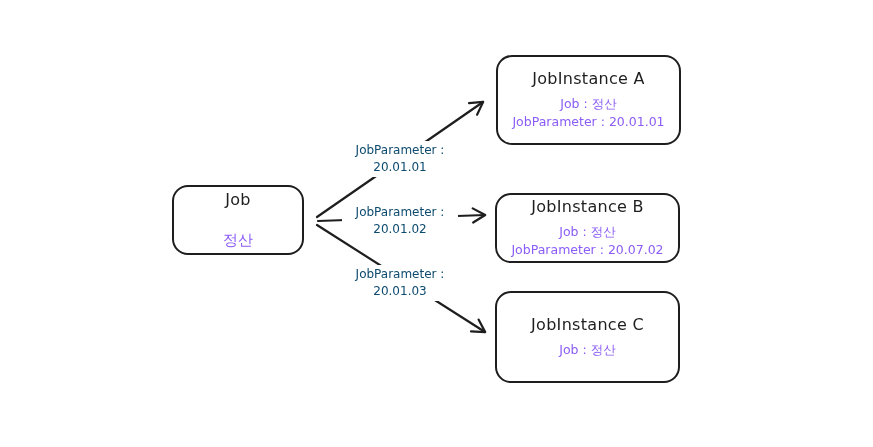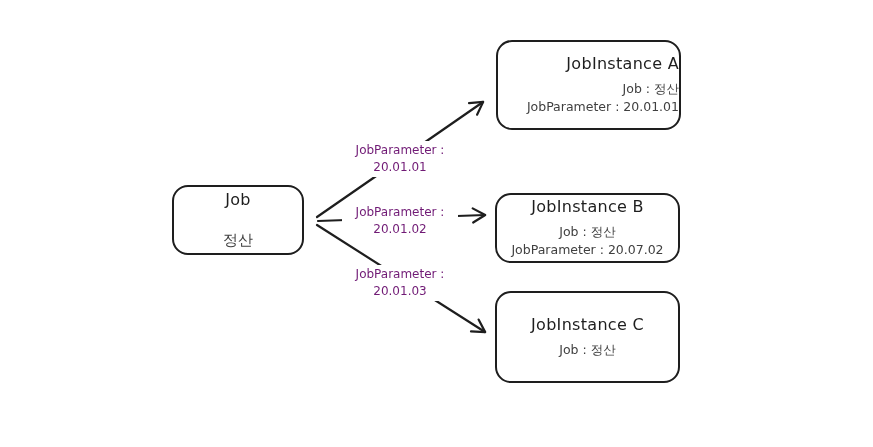--- a/index.html
+++ b/index.html
@@ -33,41 +33,41 @@
   }
 
   .node-title {
     color: #1e1e1e;
     font-size: 16px;
     letter-spacing: 0.3px;
     white-space: nowrap;
   }
 
   .node-sub {
-    color: #404040;
+    color: #8b5cf6;
     font-size: 15px;
     white-space: nowrap;
   }
 
   .node-job { left: 172px; top: 185px; width: 132px; height: 70px; gap: 22px; }
 
   .node-instance { width: 185px; height: 90px; }
   .node-instance .node-title { margin-bottom: 7px; }
   .node-instance .node-sub { font-size: 12.5px; line-height: 1.45; }
 
-  .node-instance-a { left: 496px; top: 40px; align-items: flex-end; }
+  .node-instance-a { left: 496px; top: 55px; }
   .node-instance-b { left: 495px; top: 173px; height: 70px; margin-top: 20px; }
   .node-instance-c { left: 495px; top: 291px; height: 92px; text-align: right; }
 
   .edge-label {
     position: absolute;
     width: 116px;
     left: 342px;
     background: #ffffff;
-    color: #701a75;
+    color: #0c4a6e;
     font-size: 12px;
     line-height: 1.4;
     text-align: center;
     padding: 1px 0;
     white-space: nowrap;
   }
   .edge-label span { display: block; }
 
   .edge-label-a { top: 141px; }
   .edge-label-b { top: 203px; }

